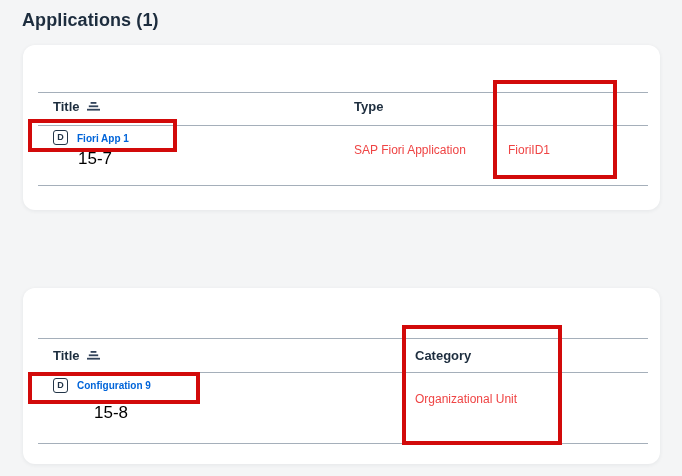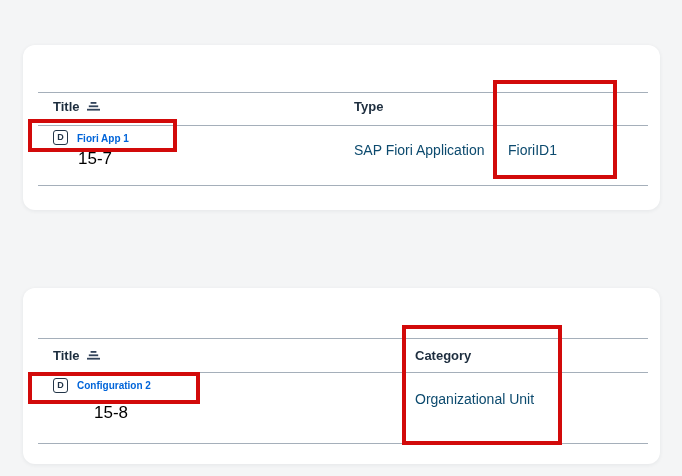--- a/index.html
+++ b/index.html
@@ -73,37 +73,38 @@
   .subtitle {
     position: absolute;
     height: 16px; line-height: 16px;
     font-size: 17px;
     color: #000000;
     white-space: nowrap;
   }
   .cell-value {
     position: absolute;
     height: 17px; line-height: 17px;
-    font-size: 14px;
-    color: #0c4a6e;
+    font-size: 12px;
+    color: #ef4444;
     white-space: nowrap;
     text-align: right;
   }
   .annotation-box {
     position: absolute;
     box-sizing: border-box;
     border: 4px solid #d20a0a;
     pointer-events: none;
   }
 </style>
 </head>
 <body>
 
 <div class="page" id="page">
 
+  <div class="heading" style="top:10px;">Applications (1)</div>
 
   <div class="card" style="top:45px; height:165px;">
 
     <div class="tline" style="top:47px;"></div>
 
     <div class="colhead" style="left:30px; top:54px;">
       <span>Title</span>
       <span class="sort-icon">
         <svg width="13" height="9" viewBox="0 0 13 9" xmlns="http://www.w3.org/2000/svg">
           <rect x="3.6" y="0" width="5.8" height="1.8" fill="#32435a"></rect>
@@ -145,21 +146,21 @@
       </span>
     </div>
     <div class="colhead" style="left:392px; top:60px;">Category</div>
 
     <div class="tline" style="top:84px;"></div>
 
     <div>
       <span class="row-icon" style="left:30px; top:90px;">
         <span>D</span>
       </span>
-      <a class="link" style="left:54px; top:89px;">Configuration 2</a>
+      <a class="link" style="left:54px; top:89px;">Configuration 9</a>
       <div class="subtitle" style="left:55px; top:117px;margin-left:16px;">15-8</div>
       <div class="cell-value" style="left:392px; top:103px;">Organizational Unit</div>
     </div>
 
     <div class="tline" style="top:155px;"></div>
   </div>
 
 <div class="annotation-box" style="left: 28px; top: 119px; width: 149px; height: 33px; border-color: rgb(210, 10, 10);"></div>
     <div class="annotation-box" style="left: 493px; top: 80px; width: 124px; height: 99px; border-color: rgb(210, 10, 10);"></div>
     <div class="annotation-box" style="left: 28px; top: 372px; width: 172px; height: 32px; border-color: rgb(210, 10, 10);"></div>

